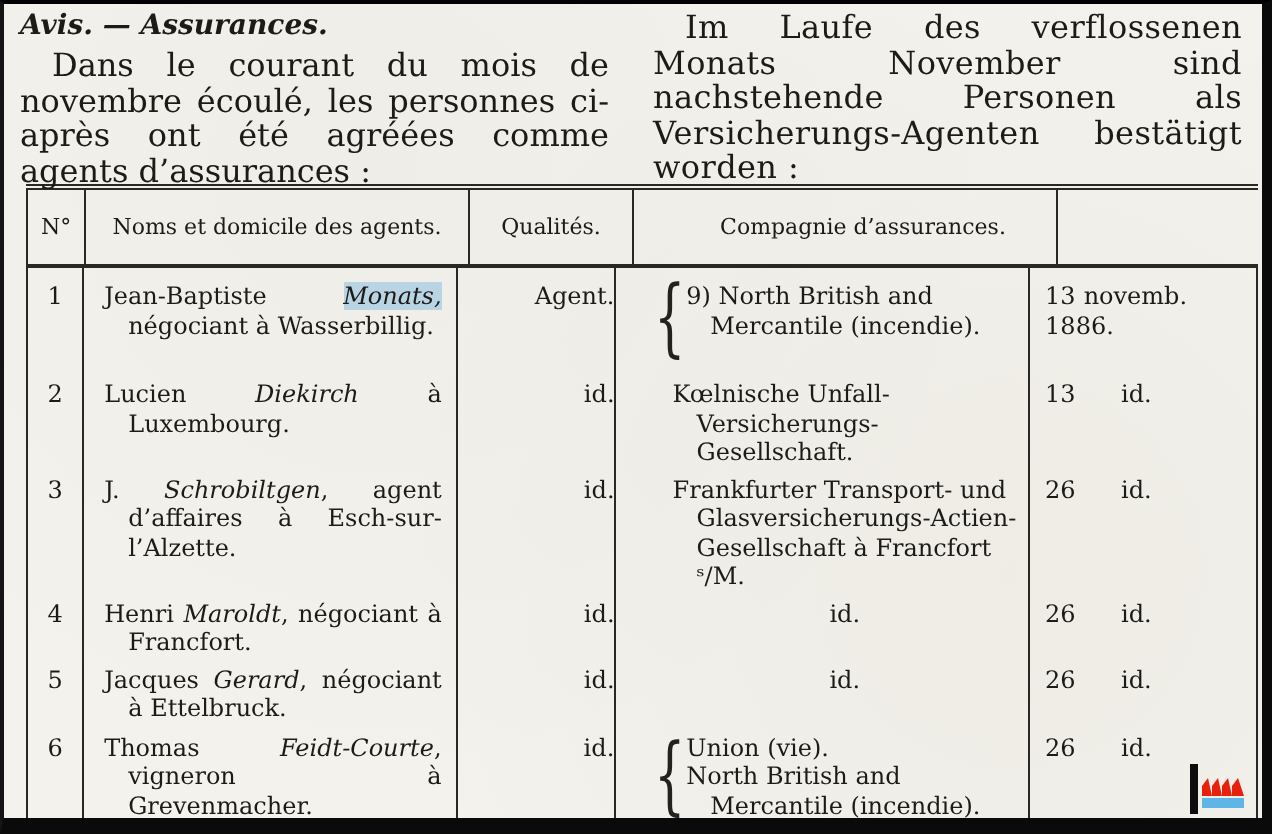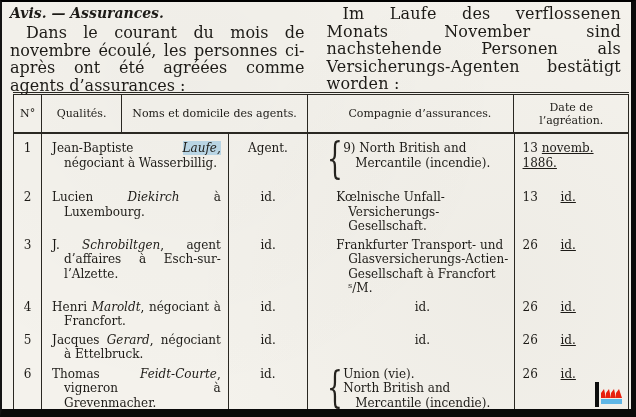--- a/index.html
+++ b/index.html
@@ -41,28 +41,28 @@
   .r1{min-height:52px;} .r1 .cell{padding-top:7px;}
   .r2{min-height:36px;}
   .r3{min-height:46px;}
   .r4{min-height:20px;}
   .r5{min-height:34px;}
   .r6{min-height:46px;}
   .num-cell{text-align:center;}
   .name-cell{padding-left:22px;padding-right:7px;text-indent:-12px;text-align:justify;}
   .name-cell .em{font-style:italic;}
   .name-cell .em.hl{background:var(--highlight);}
-  .qual-cell{text-align:center;}
+  .qual-cell{text-align:right;}
   .comp-cell{position:relative;padding-left:10px;padding-right:5px;}
   .comp-cell.braced{padding-left:17px;}
   .company-line{padding-left:12px;text-indent:-12px;}
   .company-line.centered{text-align:center;padding-left:0;text-indent:0;}
   .brace{position:absolute;left:1px;top:3px;font-size:38px;line-height:1;font-weight:normal;
     transform:scaleX(0.65) scaleY(1.12);transform-origin:left top;color:#24221e;}
-  .date-cell{padding-left:8px;text-decoration:underline;}
+  .date-cell{padding-left:8px;}
   .day{display:inline-block;margin-right:4px;}
   .day.wide{width:38px;margin-right:0;}
   
   .footer{display:grid;grid-template-columns:1fr 1fr;column-gap:22px;padding:5px 14px 0 10px;font-size:12.5px;}
   .footer .dateline{padding-left:40px;line-height:16px;}
   .footer .de .dateline{padding-left:16px;}
   .footer .de{font-weight:bold;}
   
   .corner-logo{position:absolute;right:5px;bottom:0px;width:32px;height:28px;}
 </style>
@@ -77,30 +77,29 @@
       <p>Dans le courant du mois de novembre écoulé, les personnes ci-après ont été agréées comme agents d’assurances :</p>
     </div>
     <div class="de">
       <p>Im Laufe des verflossenen Monats November sind nachstehende Personen als Versicherungs-Agenten bestätigt worden :</p>
     </div>
   </div>
 
   <div class="tbl">
     <div class="thead">
       <div class="cell col-num">N°</div>
+      <div class="cell col-name">Noms et domicile des agents.</div>
       <div class="cell col-qual">Qualités.</div>
-      <div class="cell col-name">Noms et domicile des agents.</div>
       <div class="cell col-comp">Compagnie d’assurances.</div>
-      <div class="cell col-date">Date de l’agréation.</div>
     </div>
     <div id="tbody">
     <div class="trow r1">
       <div class="cell col-num num-cell">1</div>
       <div class="cell col-name name-cell">
-        <span class="pre">Jean-Baptiste </span><span class="em hl">Laufe,</span><span class="post"> négociant à Wasserbillig.</span>
+        <span class="pre">Jean-Baptiste </span><span class="em hl">Monats,</span><span class="post"> négociant à Wasserbillig.</span>
       </div>
       <div class="cell col-qual qual-cell">Agent.</div>
       <div class="cell col-comp comp-cell braced">
             <span class="brace">{</span>
             <div class="company-line">9) North British and Mercantile (incendie).</div>
           </div>
       <div class="cell col-date date-cell">
         <span class="day">13</span><span>novemb. 1886.</span>
       </div>
     </div>

